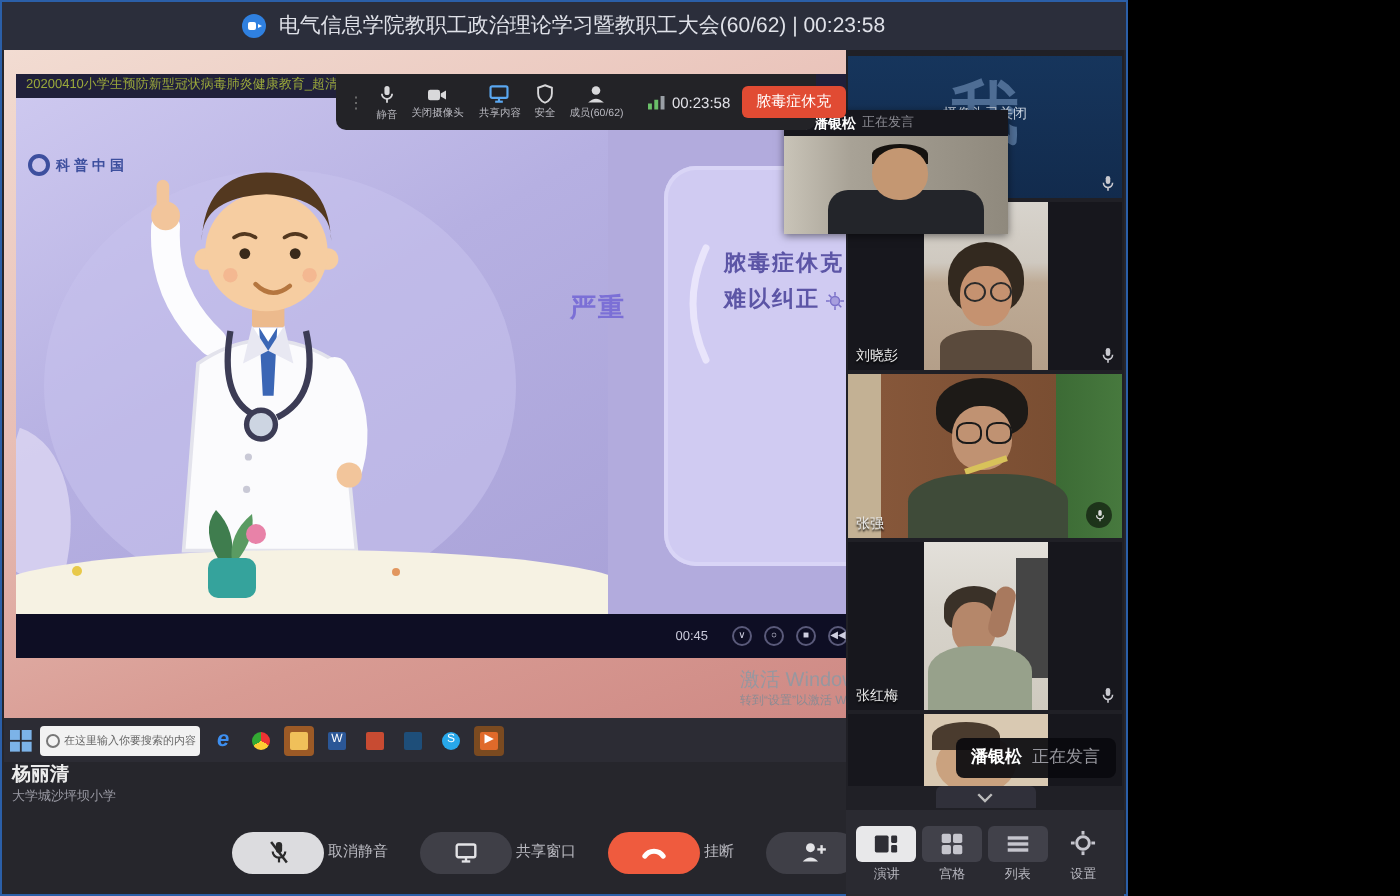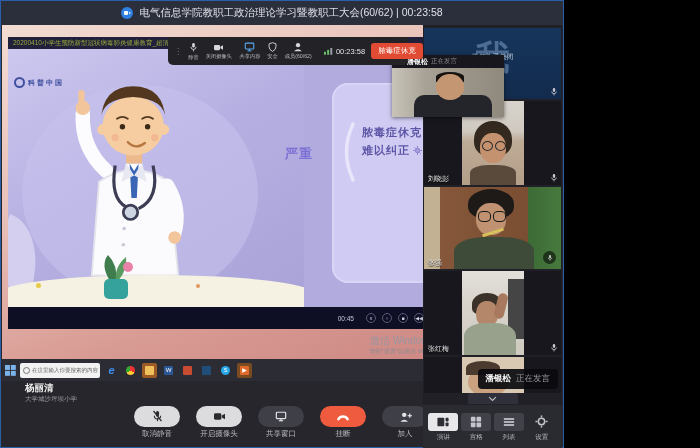--- a/index.html
+++ b/index.html
@@ -94,27 +94,27 @@
     box-shadow:0 1px 4px rgba(0,0,0,.5);}
   .cf-head{height:13px;background:#17171d;display:flex;align-items:center;gap:3px;padding:0 4px;}
   .cf-name{font-size:7px;color:#fff;font-weight:bold;}
   .cf-status{font-size:6.5px;color:#8a8a92;}
   .cf-body{position:relative;height:49px;overflow:hidden;
     background:linear-gradient(90deg,#c9c4b8 0%,#a8a296 30%,#8f897d 100%);}
   .cf-suit{position:absolute;left:22px;bottom:-4px;width:78px;height:26px;border-radius:10px 10px 0 0;background:#23252a;}
   .cf-head2{position:absolute;left:44px;top:6px;width:28px;height:26px;border-radius:48%;background:#c49772;}
   .cf-hair{position:absolute;left:44px;top:4px;width:28px;height:10px;border-radius:50% 50% 0 0;background:#15120f;}
   
-  .presenter{position:absolute;left:23px;top:357px;line-height:1.2;}
+  .presenter{position:absolute;left:4px;top:357px;line-height:1.2;}
   .p-name{font-size:9.5px;font-weight:bold;color:#ececec;}
   .p-org{font-size:6.5px;color:#9a9aa4;margin-top:2px;}
   
   .controls{position:absolute;left:0;right:0;bottom:0;height:44px;display:flex;justify-content:center;
     gap:16px;padding-top:4px;box-sizing:border-box;background:#26262c;}
-  .citem{display:flex;flex-direction:column;align-items:center;gap:2px;}
+  .citem{display:flex;align-items:center;gap:2px;}
   .pill{width:46px;height:21px;border-radius:11px;display:flex;align-items:center;justify-content:center;}
   .pill.light{background:#dcdcdf;color:#2b2b2b;}
   .pill.dark{background:#3f3f47;color:#e3e3e6;}
   .pill.danger{background:#ef5b3e;color:#fff;}
   .clabel{font-size:7.5px;color:#b9b9c0;white-space:nowrap;}
   
   .sidebar{position:absolute;right:1px;top:24px;width:139px;bottom:1px;background:#202026;
     display:flex;flex-direction:column;align-items:stretch;padding-top:3px;box-sizing:border-box;}
   .tile{position:relative;margin:0 1px 2px 1px;background:#17171d;overflow:hidden;flex:0 0 auto;}
   .t-label{position:absolute;left:4px;right:3px;bottom:2px;display:flex;align-items:flex-end;
@@ -410,29 +410,20 @@
           <svg class="ic" width="11" height="13" viewBox="0 0 14 16" style="color:#2b2b2b;">
             <rect x="5" y="1" width="4" height="7" rx="2" fill="currentColor"></rect>
             <path d="M3 7 a4 4 0 0 0 8 0" stroke="currentColor" stroke-width="1.4" fill="none"></path>
             <line x1="7" y1="11" x2="7" y2="14" stroke="currentColor" stroke-width="1.4"></line>
             <line x1="2" y1="1" x2="12" y2="14" stroke="currentColor" stroke-width="1.6"></line>
           </svg>
         </span>
         <span class="clabel">取消静音</span>
       </div>
       <div class="citem">
-        <span class="pill light">
-          <svg class="ic" width="13" height="11" viewBox="0 0 14 12" style="color:#2b2b2b;">
-            <rect x="1" y="2.5" width="8" height="7" rx="1.5" fill="currentColor"></rect>
-            <path d="M9.5 5 L13 3 V9 L9.5 7 Z" fill="currentColor"></path>
-          </svg>
-        </span>
-        <span class="clabel">开启摄像头</span>
-      </div>
-      <div class="citem">
         <span class="pill dark">
           <svg class="ic" width="12" height="11" viewBox="0 0 14 13" style="color:#e3e3e6;">
             <rect x="1.5" y="1.5" width="11" height="7.5" rx="1" fill="none" stroke="currentColor" stroke-width="1.4"></rect>
             <line x1="7" y1="9" x2="7" y2="11.5" stroke="currentColor" stroke-width="1.4"></line>
             <line x1="4.5" y1="11.5" x2="9.5" y2="11.5" stroke="currentColor" stroke-width="1.4"></line>
           </svg>
         </span>
         <span class="clabel">共享窗口</span>
       </div>
       <div class="citem">

